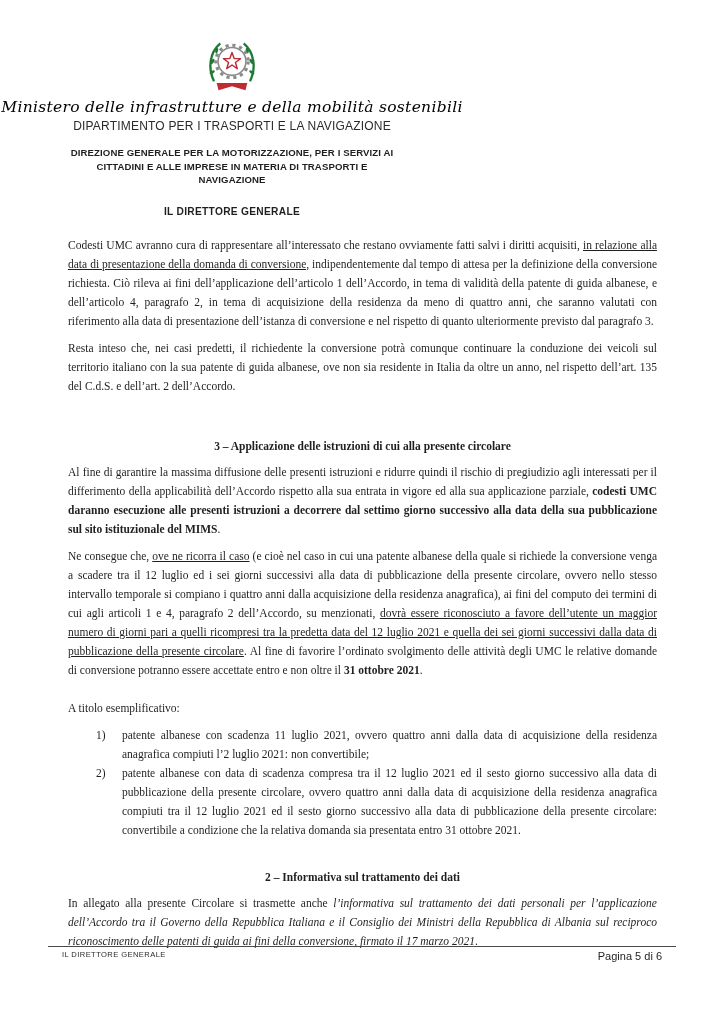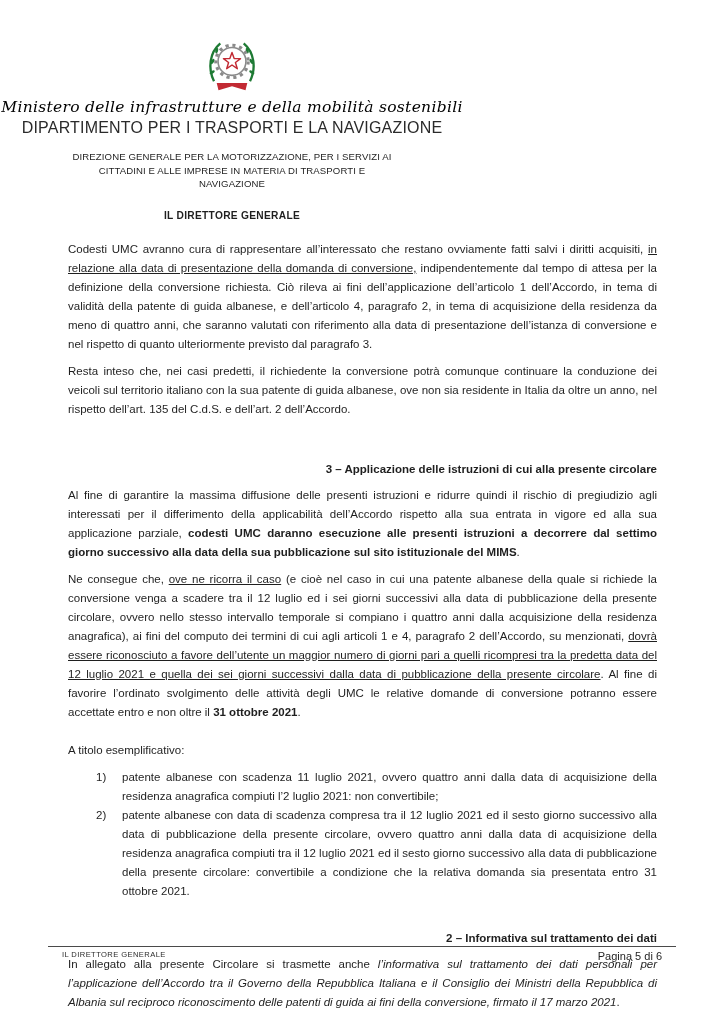--- a/index.html
+++ b/index.html
@@ -14,33 +14,33 @@
     margin:0 auto;
   }
   
   .doc-header { width:464px; padding-top:36px; text-align:center; }
   .emblem { height:58px; margin-bottom:4px; }
   .ministry-script {
     font-family:"DejaVu Serif","Liberation Serif",serif;
     font-style:italic; font-size:15.5px; color:#000000;
     letter-spacing:0.3px; margin-bottom:3px;
   }
-  .department { font-size:16px; color:#2b2b2b; letter-spacing:0.2px; margin-bottom:13px; }
+  .department { font-size:12px; color:#2b2b2b; letter-spacing:0.2px; margin-bottom:13px; }
   .direction {
-    font-size:9.6px; font-weight:normal; line-height:13.5px;
+    font-size:9.6px; font-weight:bold; line-height:13.5px;
     letter-spacing:0.1px; margin:0 auto 19px auto; width:330px;
   }
   .office { font-size:10.2px; font-weight:bold; letter-spacing:0.3px; }
   
-  .doc-body { margin:8px 67px 8px 68px; font-size:11.5px; line-height:19px; text-align:justify; }
+  .doc-body { margin:8px 67px 8px 68px; font-size:11.5px; line-height:19px; text-align:justify;font-family:Liberation Serif, serif; }
   .para { margin-bottom:8px; }
   .gap-top-lg { margin-top:41px; }
   .gap-top-md { margin-top:19px; }
   .gap-top-sm { margin-top:28px; }
-  .section-heading { font-size:11.5px; font-weight:bold; margin-bottom:7px; text-align:right; }
+  .section-heading { font-size:11.5px; font-weight:bold; margin-bottom:7px; text-align:center; }
   .b { font-weight:bold; }
   .i { font-style:italic; }
   .u { text-decoration:underline; }
   .example-list { list-style:none; margin:0 0 0 28px; }
   .example-list li { display:flex; }
   .li-marker { width:26px; flex:0 0 26px; }
   .li-text { flex:1; text-align:justify; }
   
   .doc-footer {
     position:absolute; left:48px; right:48px; top:946px;

